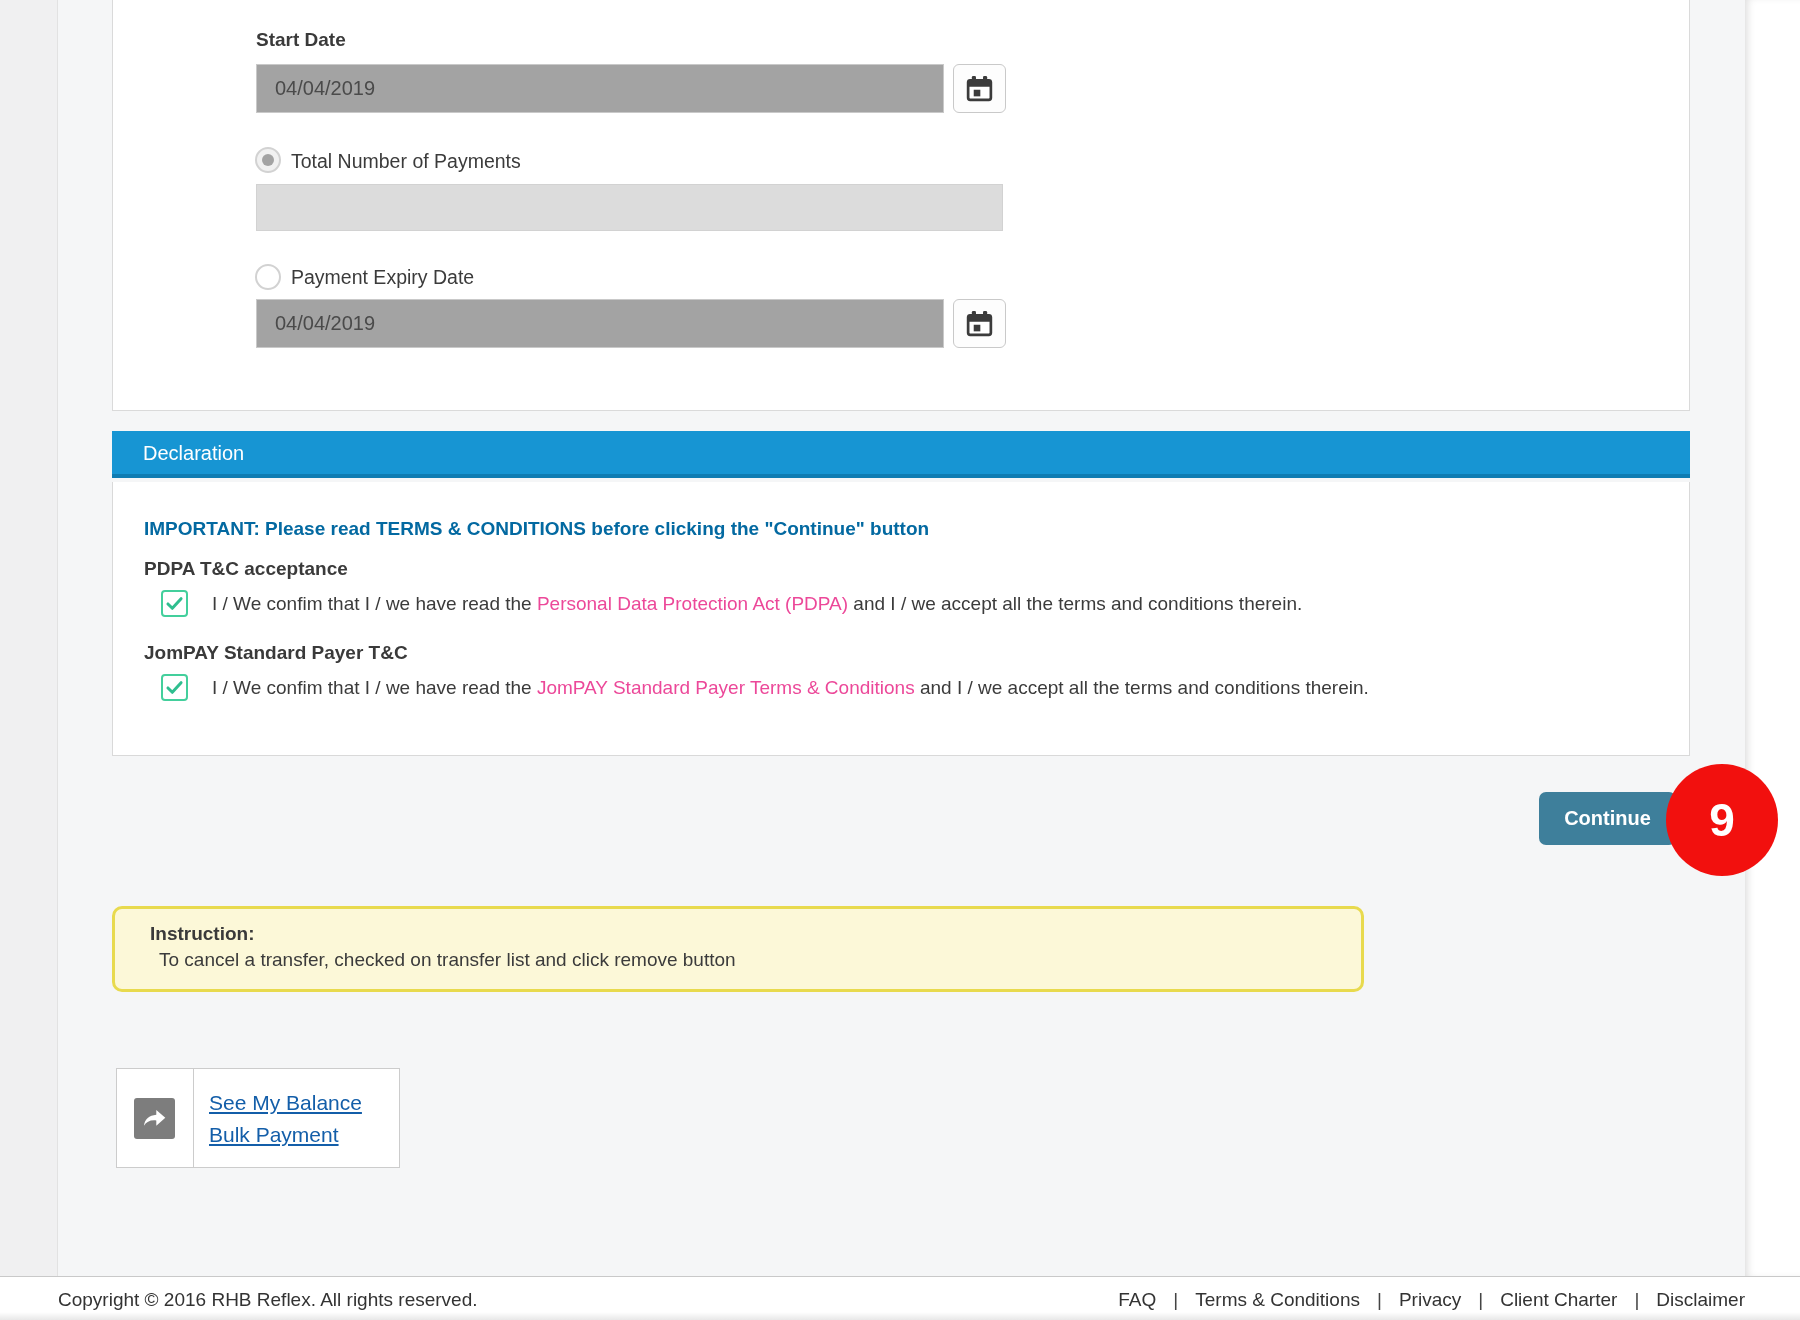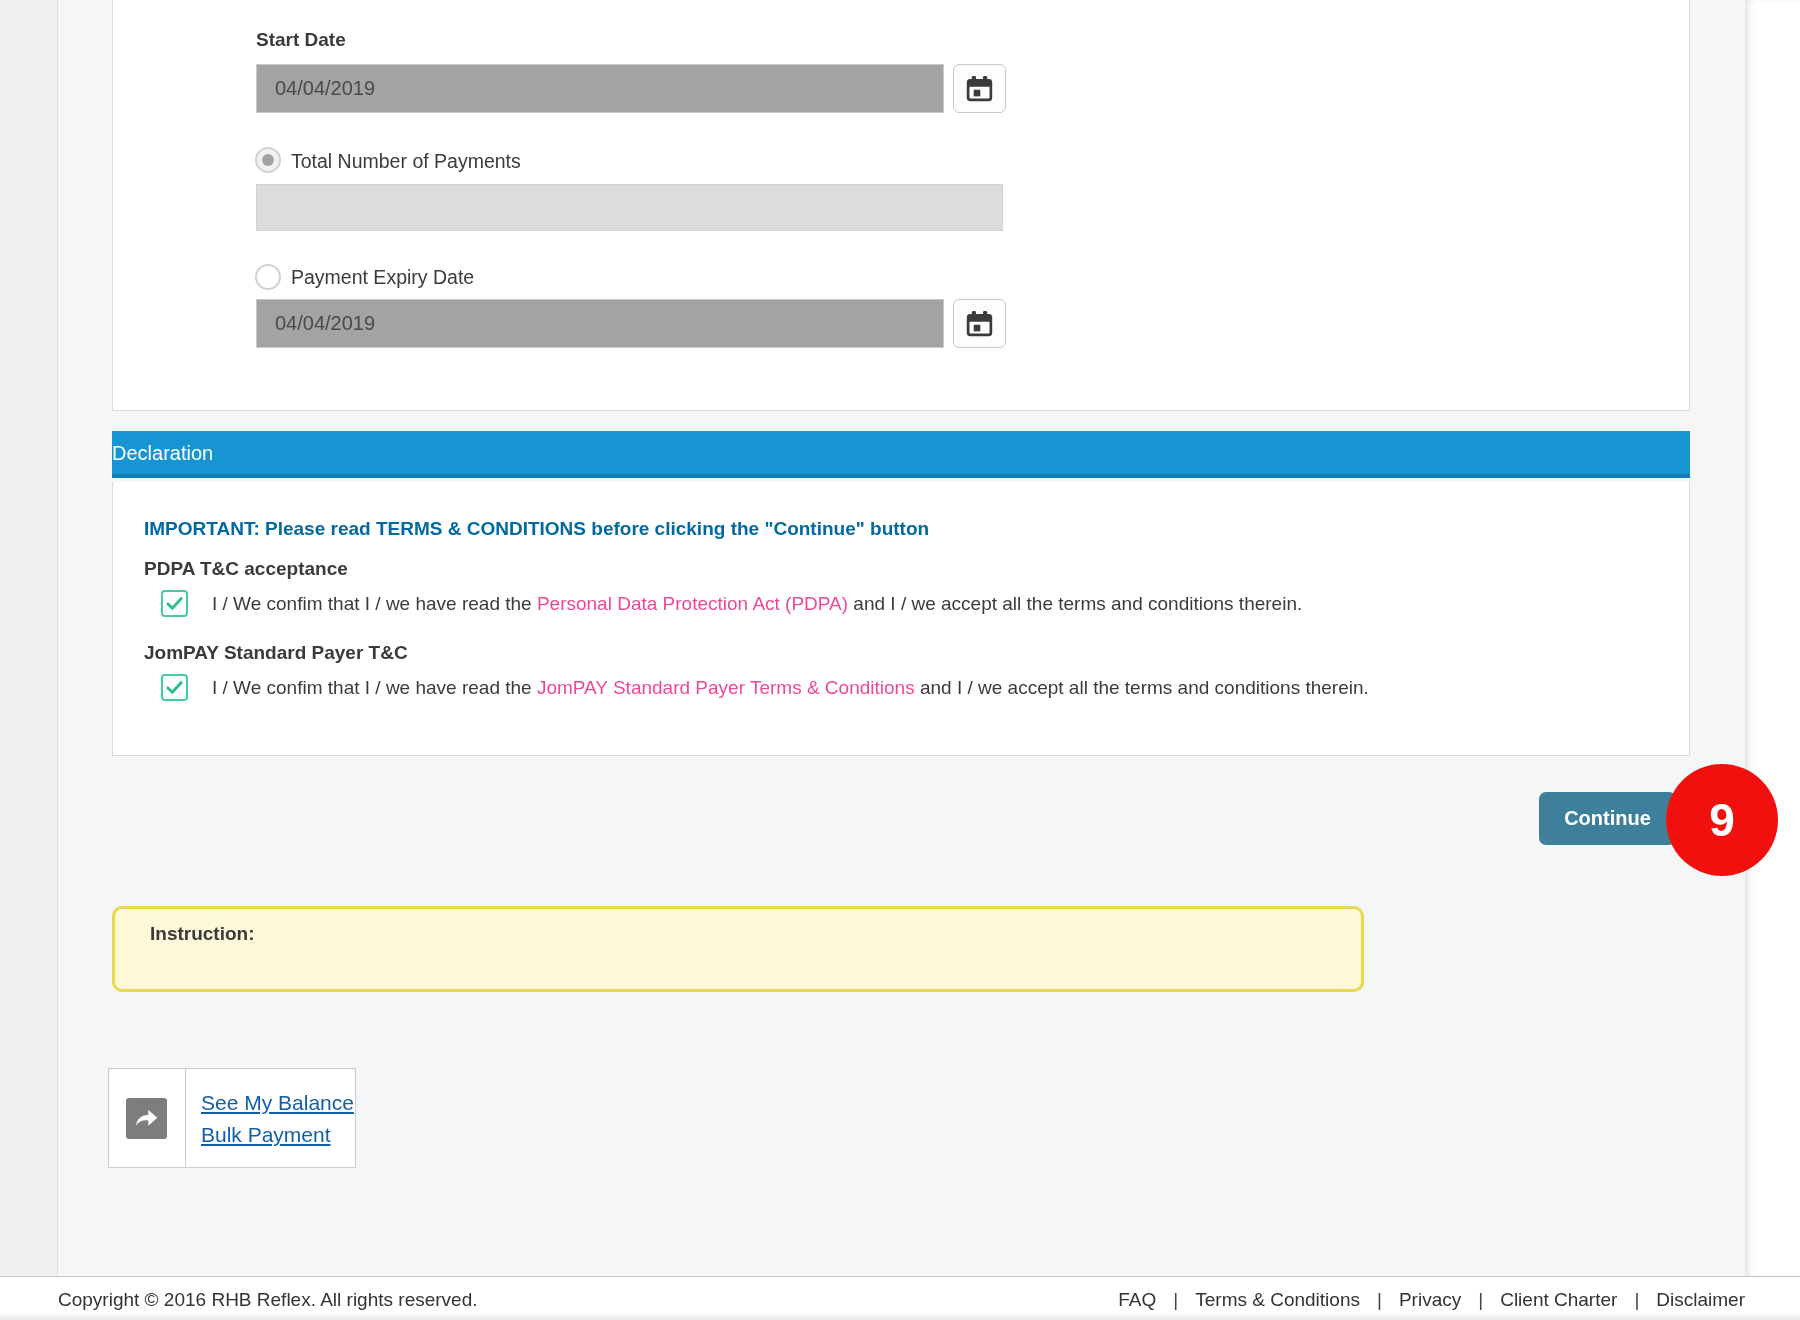--- a/index.html
+++ b/index.html
@@ -36,21 +36,21 @@
   .radio-label{position:absolute;left:178px;font-size:19.5px;color:#3b3b3b;}
   .disabled-input{
     position:absolute;left:143px;width:747px;height:47px;box-sizing:border-box;
     background:#dcdcdc;border:1px solid #d2d2d2;
   }
 
   
   .decl-header{
     position:absolute;left:112px;top:431px;width:1578px;height:47px;box-sizing:border-box;
     background:#1795d3;border-bottom:4px solid #0f7cb2;color:#fff;font-size:20px;
-    line-height:44px;
+    line-height:44px;padding-left:31px;
   }
   .decl-body{
     position:absolute;left:112px;top:482px;width:1578px;height:274px;box-sizing:border-box;
     background:#fff;border:1px solid #d9d9d9;border-top:none;
   }
   .decl-important{position:absolute;left:31px;top:36px;font-size:19px;font-weight:bold;color:#0369a1;}
   .decl-subhead{position:absolute;left:31px;font-size:19px;font-weight:bold;color:#3a3a3a;}
   .decl-row{position:absolute;left:48px;display:flex;align-items:flex-start;}
   .checkbox{
     width:27px;height:27px;box-sizing:border-box;border:2px solid #43cf9c;border-radius:4px;
@@ -74,21 +74,21 @@
   
   .instruction-box{
     position:absolute;left:112px;top:906px;width:1252px;height:86px;box-sizing:border-box;
     background:#fcf8d8;border:3px solid #e8da4e;border-radius:10px;
   }
   .instruction-title{position:absolute;left:35px;top:14px;font-size:19px;font-weight:bold;color:#3a3a3a;}
   .instruction-text{position:absolute;left:44px;top:40px;font-size:19px;color:#3b3b3b;}
 
   
   .quicklink-box{
-    position:absolute;left:108px;top:1068px;width:248px;height:100px;box-sizing:border-box;
+    position:absolute;left:116px;top:1068px;width:284px;height:100px;box-sizing:border-box;
     background:#fff;border:1px solid #cccccc;
   }
   .quicklink-divider{position:absolute;left:76px;top:0;width:1px;height:98px;background:#cccccc;}
   .share-icon-tile{
     position:absolute;left:17px;top:29px;width:41px;height:41px;background:#7d7d7d;border-radius:3px;
     display:flex;align-items:center;justify-content:center;
   }
   .quicklink{position:absolute;left:92px;font-size:21px;color:#135ea9;text-decoration:underline;cursor:pointer;white-space:nowrap;}
 
   
@@ -176,20 +176,21 @@
       </div>
       <div class="decl-text"><span>I / We confim that I / we have read the </span><a class="tc-link">JomPAY Standard Payer Terms &amp; Conditions</a><span> and I / we accept all the terms and conditions therein.</span></div>
     </div>
   </div>
 
   <button class="continue-btn">Continue</button>
   <div class="step-badge">9</div>
 
   <div class="instruction-box">
     <div class="instruction-title">Instruction:</div>
+    <div class="instruction-text">To cancel a transfer, checked on transfer list and click remove button</div>
   </div>
 
   <div class="quicklink-box">
     <div class="share-icon-tile">
       <svg width="27" height="27" viewBox="0 0 24 24">
         <path d="M13.6 8.6V4.4l8 7-8 7v-4.7C8.3 13.1 5 14.8 2.6 18.4 3.4 12.4 7.2 9.3 13.6 8.6z" fill="#fff"></path>
       </svg>
     </div>
     <div class="quicklink-divider"></div>
     <a class="quicklink" style="top:22px;">See My Balance</a>

